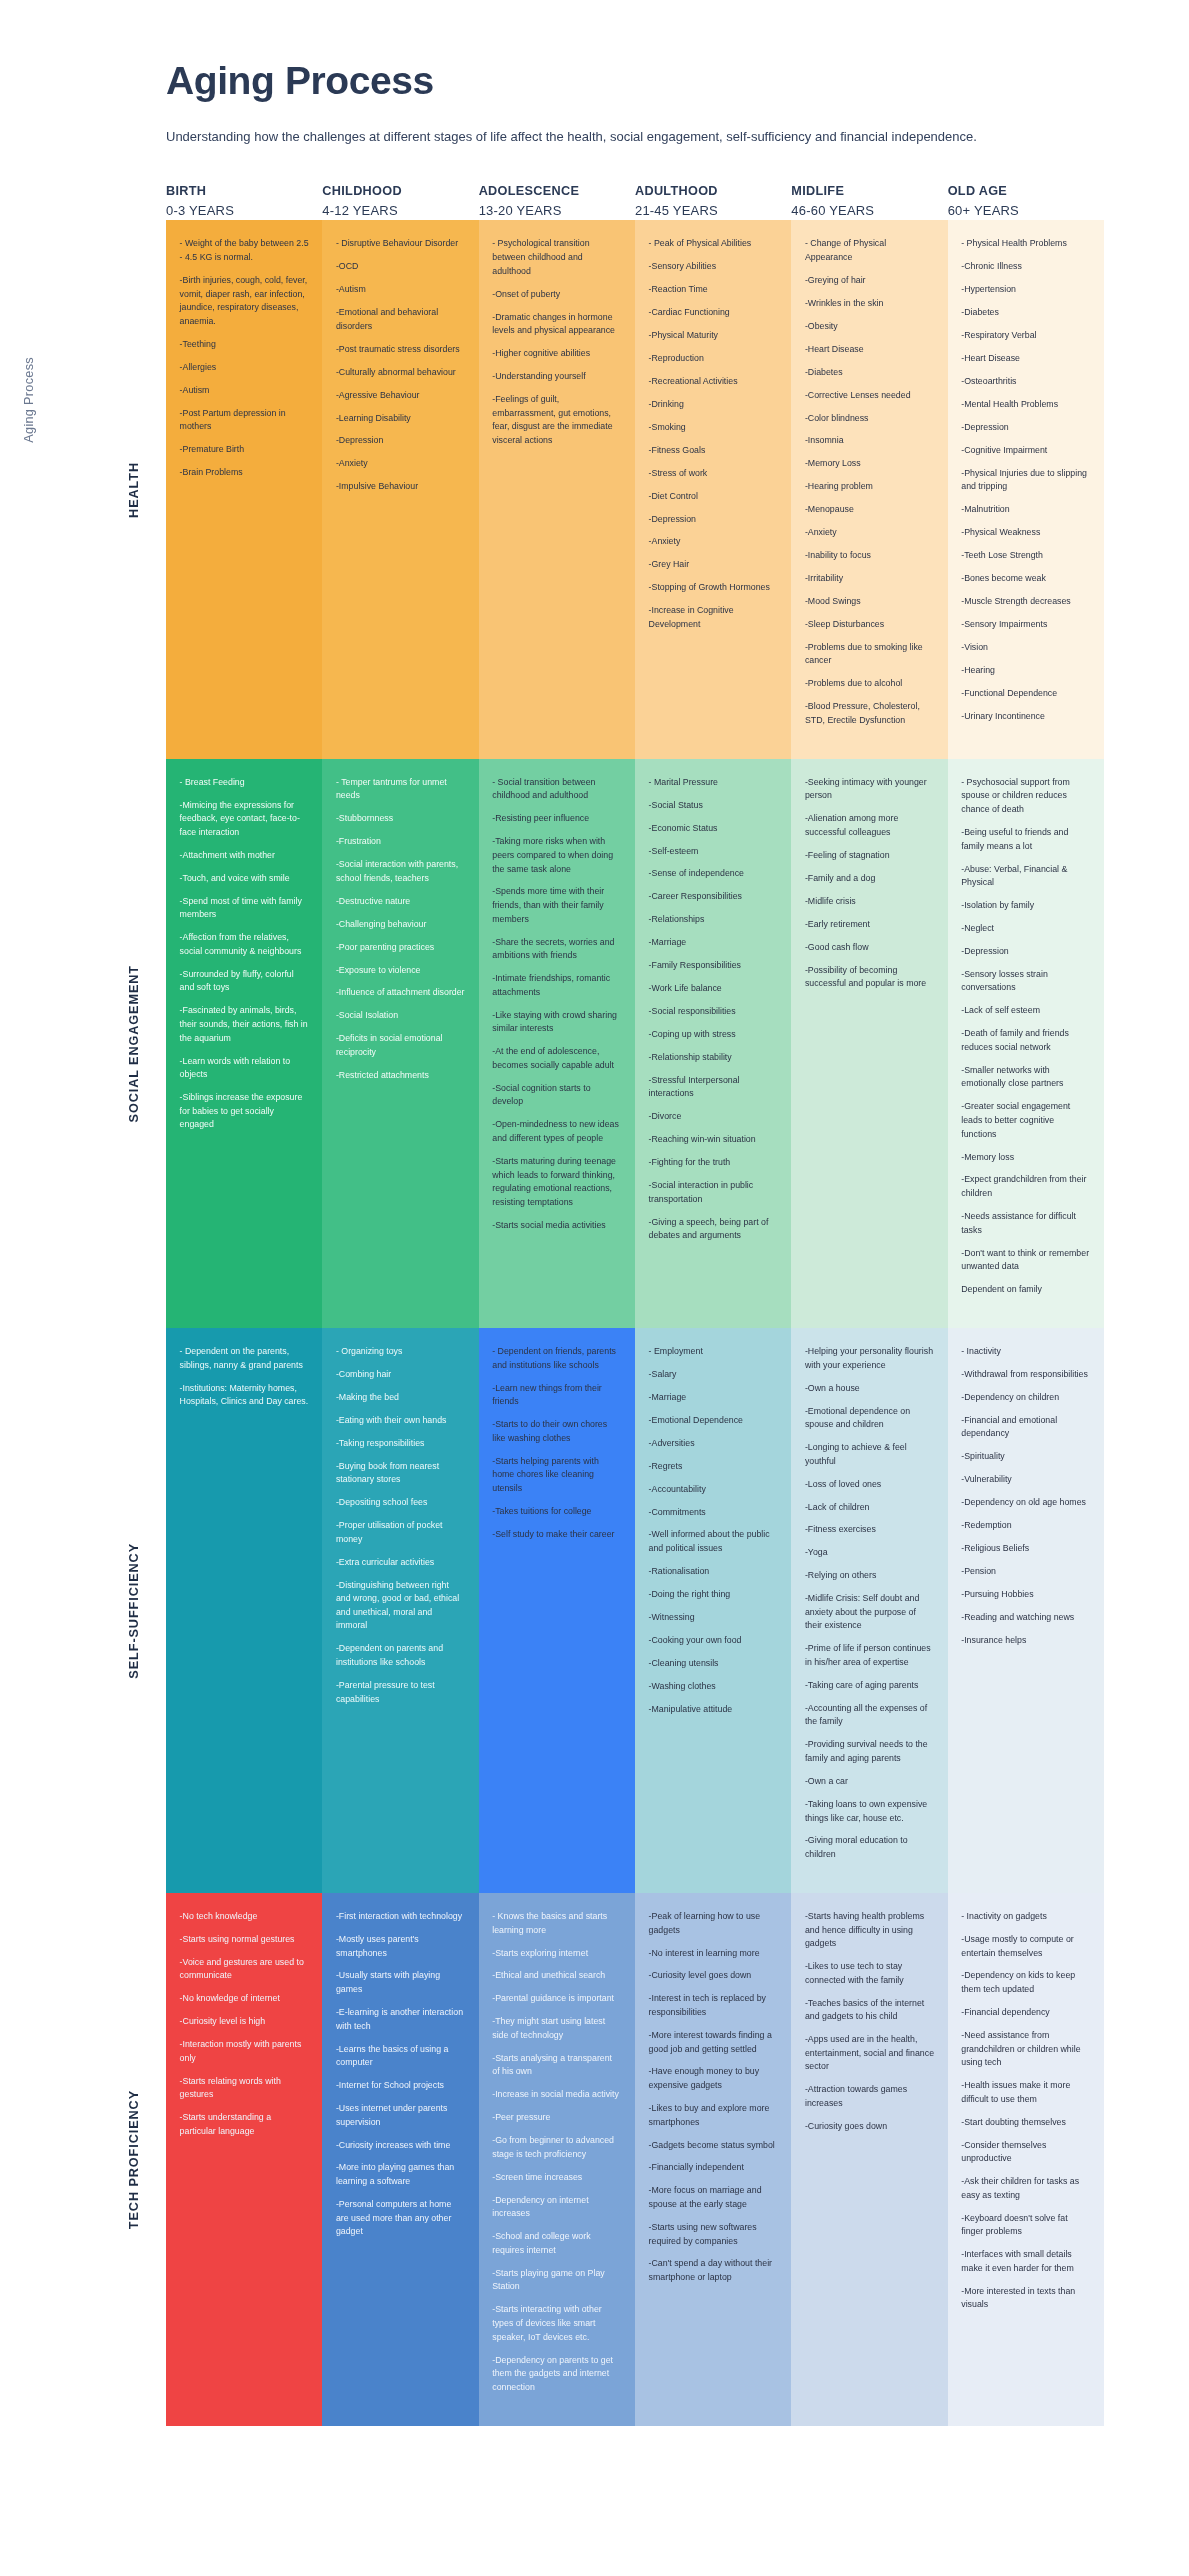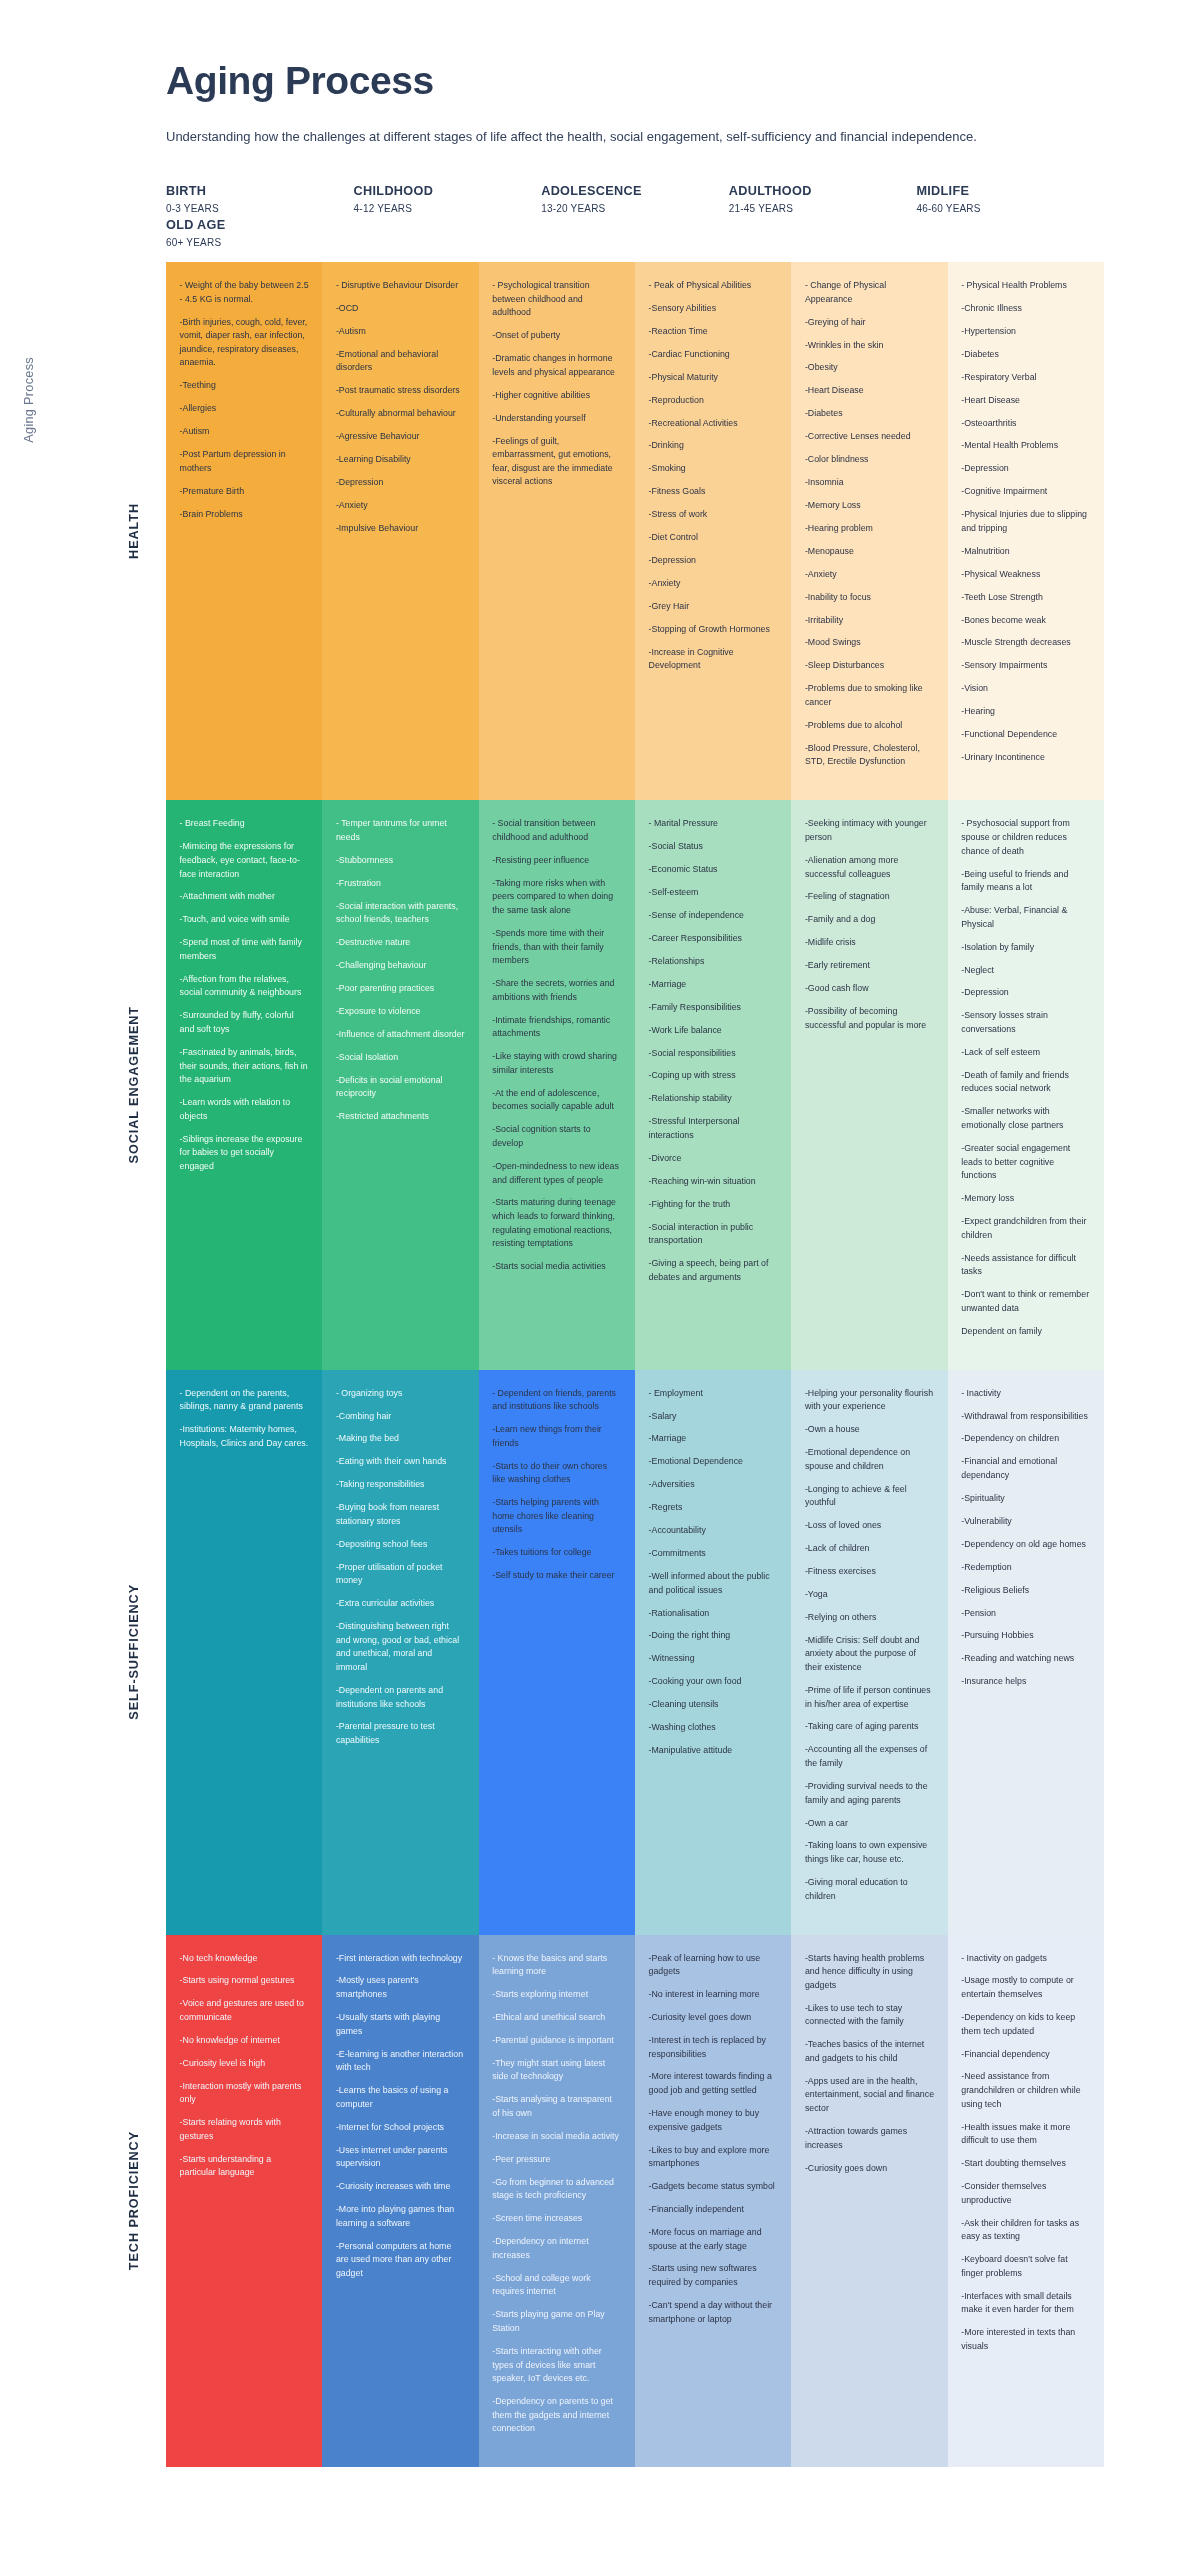--- a/index.html
+++ b/index.html
@@ -50,35 +50,34 @@
 
   
   .matrix {
     position: relative;
     margin: 32px 0 0 0;
     padding-left: 166px;
     padding-right: 85px;
   }
   .col-heads {
     display: grid;
-    grid-template-columns: repeat(5, 1fr);
+    grid-template-columns: repeat(6, 1fr);
     gap: 0;
-    padding-bottom: 12px;
   }
   .col-head { padding-right: 10.2px; }
   .col-head .stage {
     font-size: 12.7px;
     font-weight: 700;
     letter-spacing: 0.3px;
     color: #2b3a55;
     text-transform: uppercase;
     line-height: 1.5;
   }
   .col-head .years {
-    font-size: 10px;
+    font-size: 13px;
     font-weight: 400;
     color: #2b3a55;
     letter-spacing: 0.2px;
     line-height: 1.5;
   }
 
   .rows { position: relative; }
   .row {
     display: grid;
     grid-template-columns: repeat(6, 1fr);

